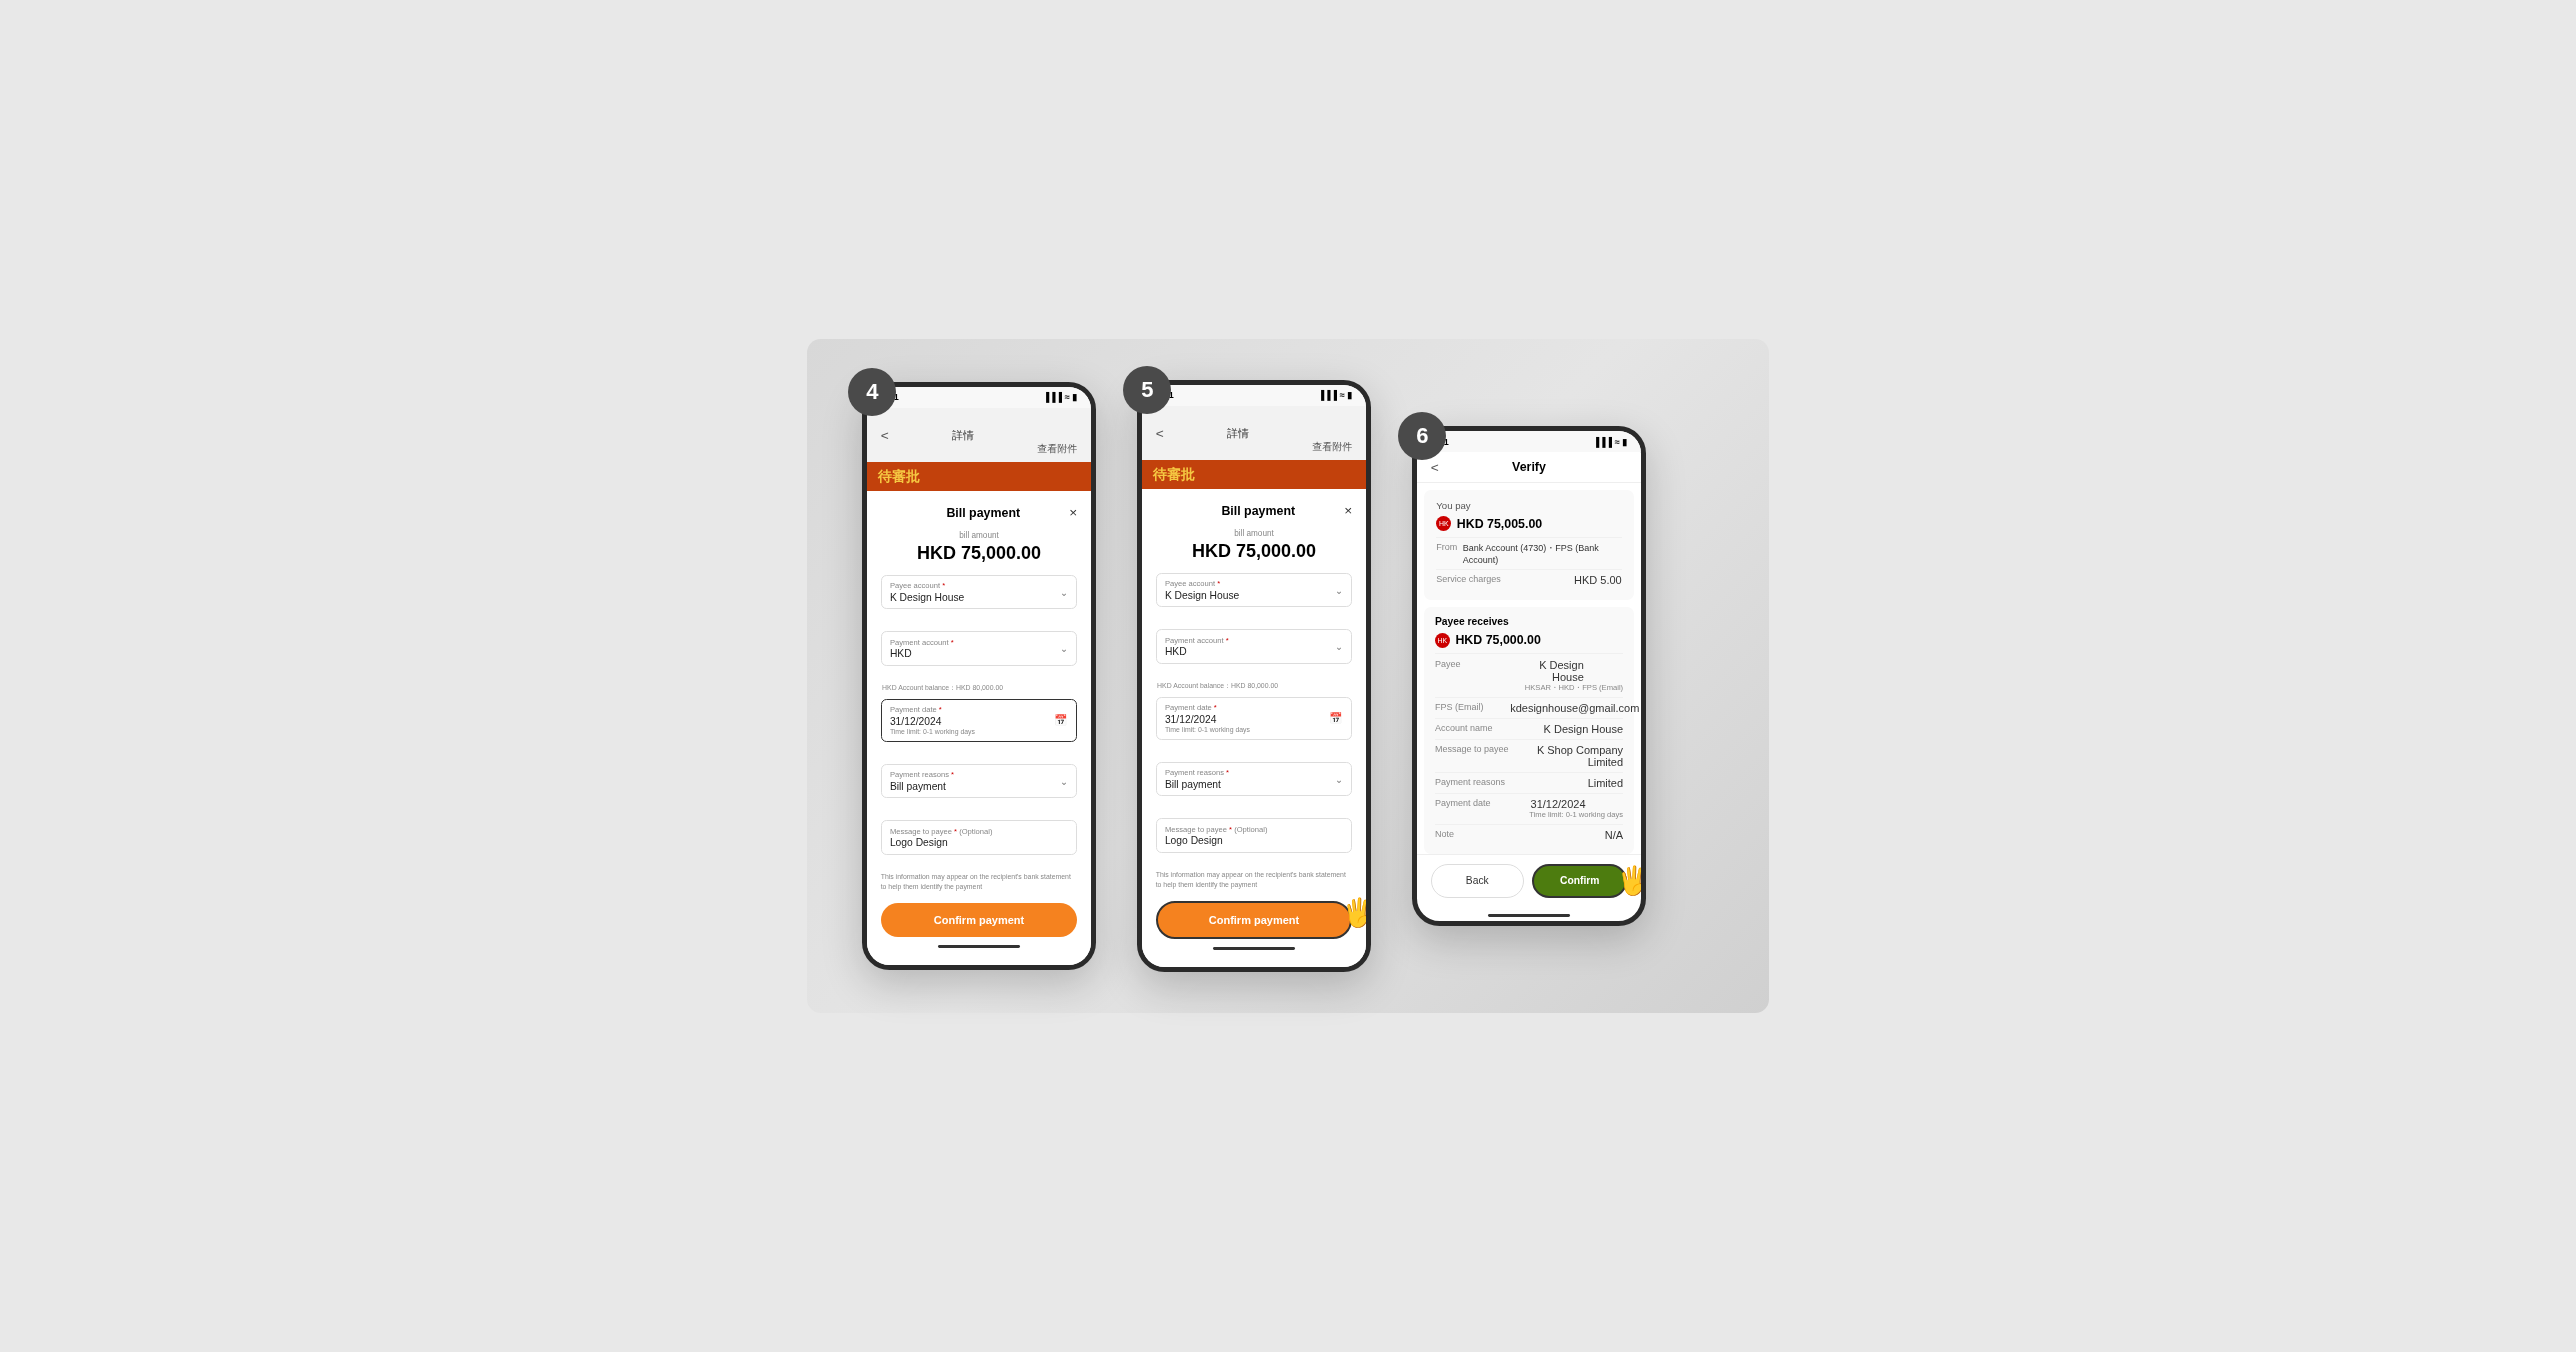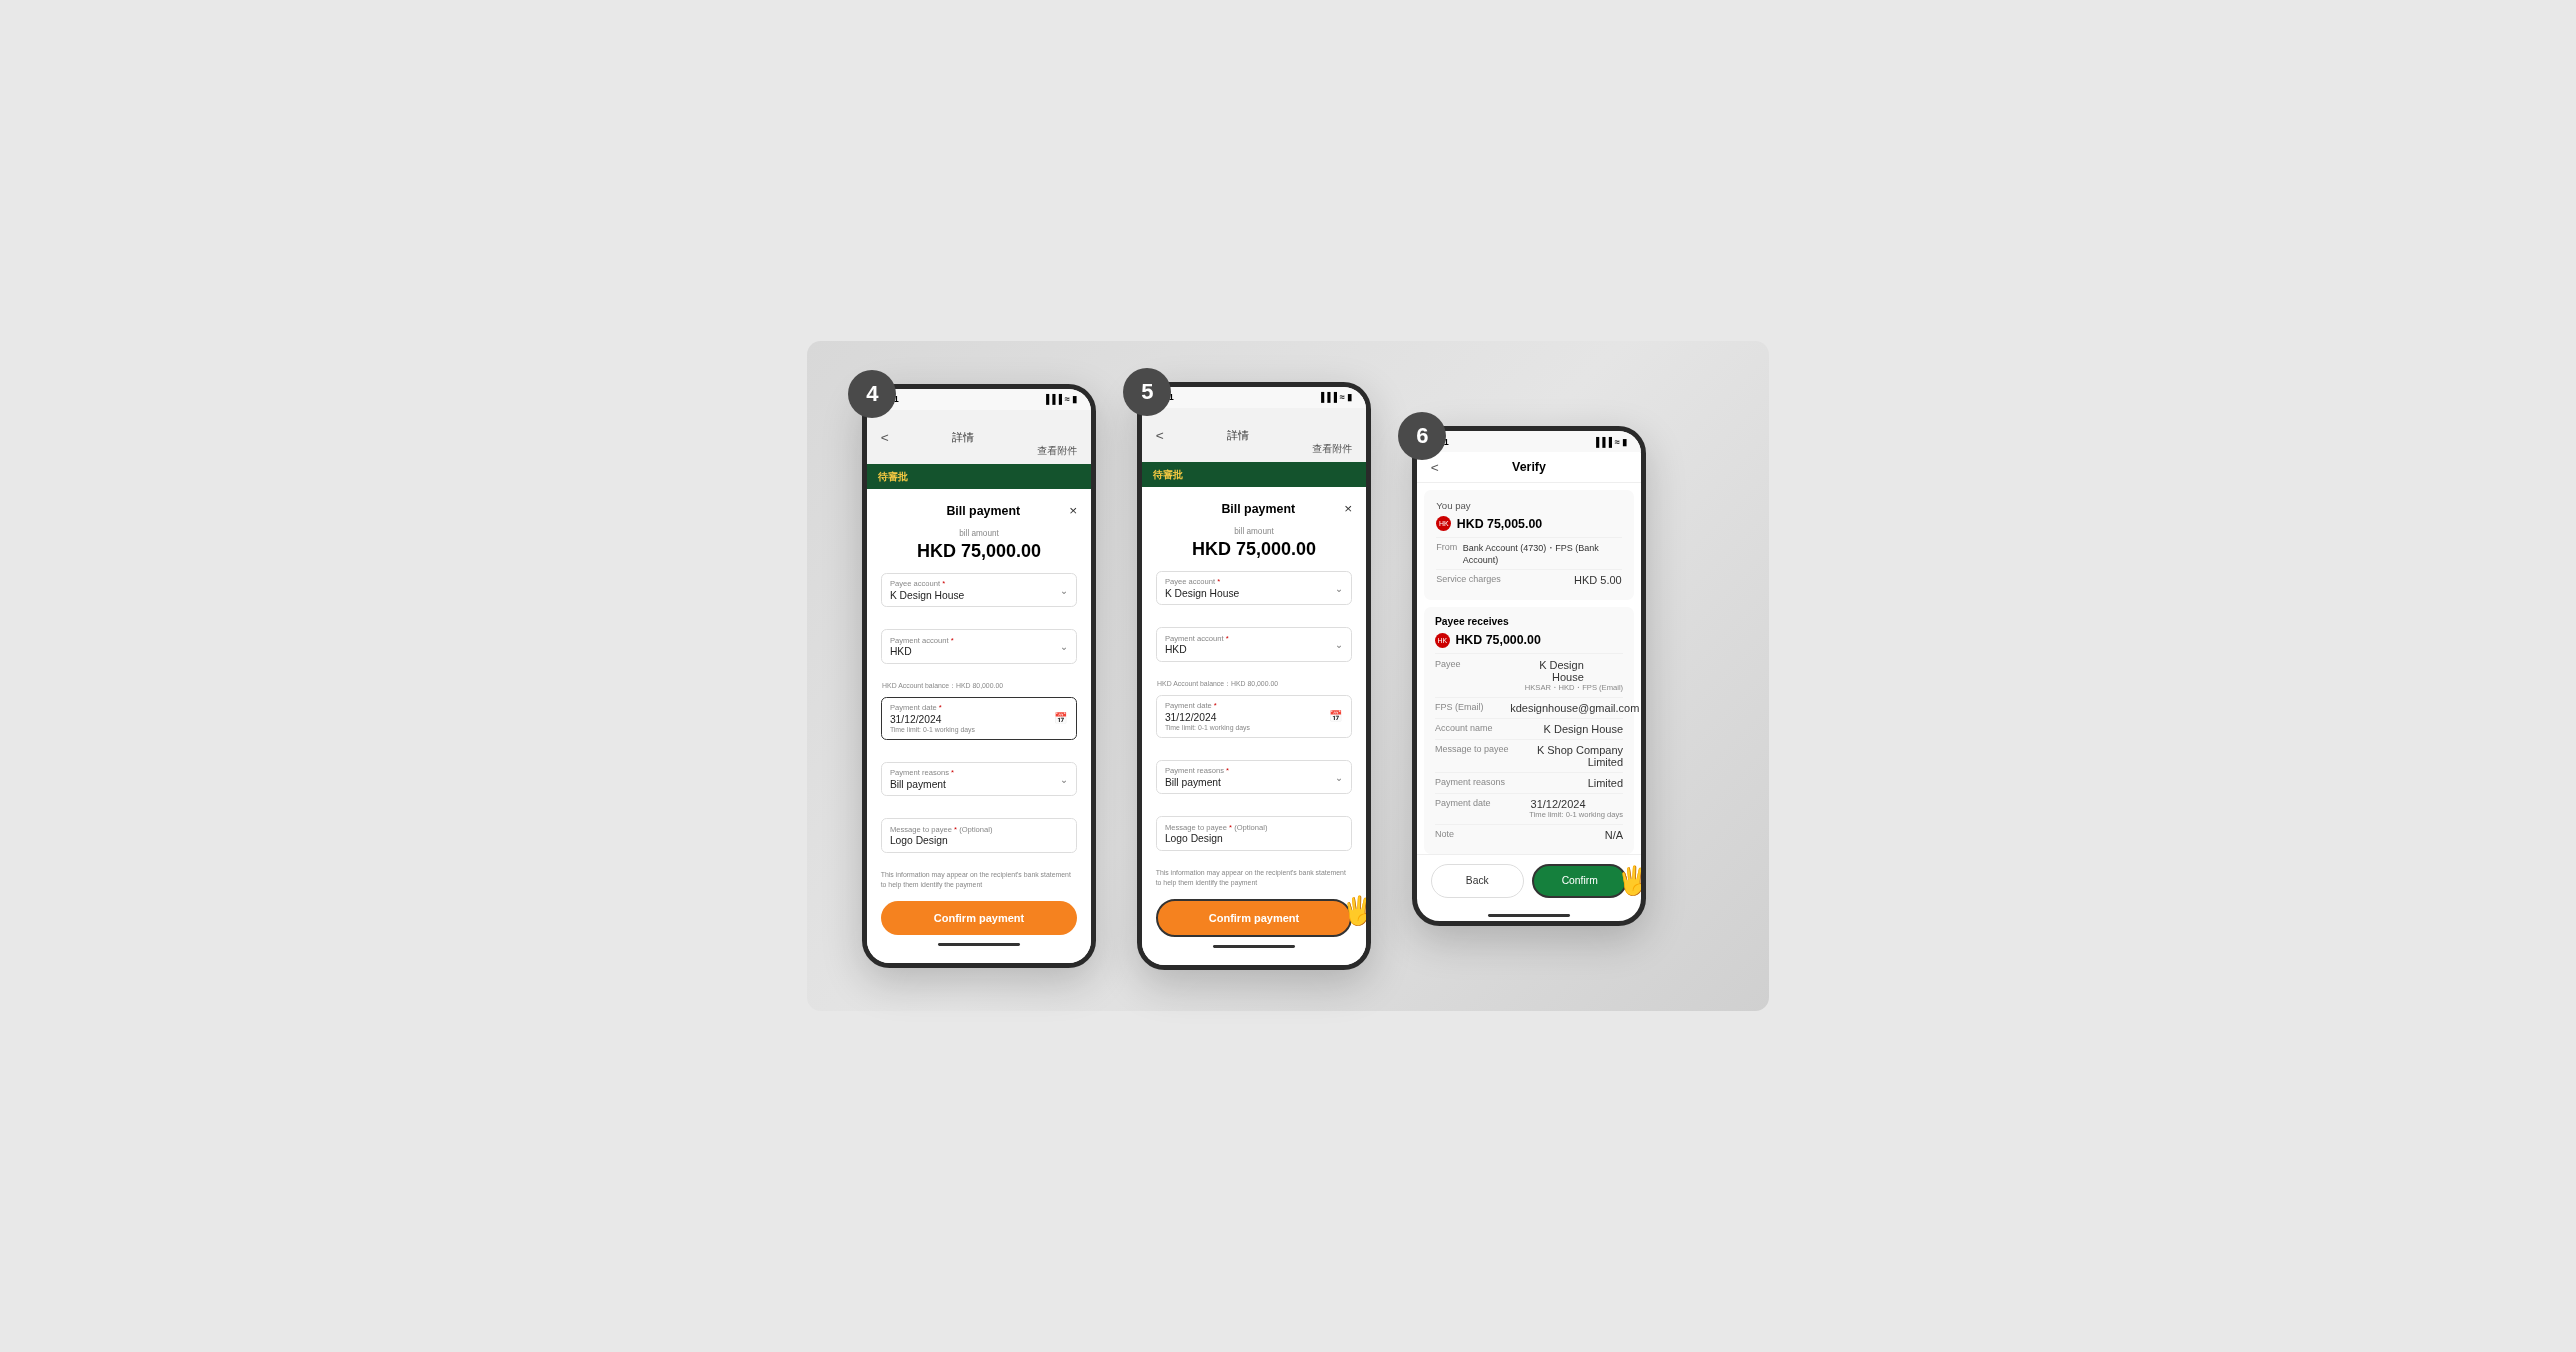--- a/index.html
+++ b/index.html
@@ -82,23 +82,23 @@
     .nav-action {
       font-size: 10px;
       color: #555;
       margin-top: 27px;
     }
     .nav-back {
       font-size: 13.7px;
       color: #555;
     }
     .pending-banner {
-      background: #14532d;
+      background: #c2410c;
       color: #f5c842;
-      font-size: 10px;
+      font-size: 14px;
       font-weight: bold;
       padding: 5.5px 11px;
     }
     .modal-overlay {
       background: white;
       padding: 13.7px;
     }
     .modal-header {
       display: flex;
       justify-content: space-between;
@@ -316,27 +316,27 @@
       color: #333;
       border: 0.7px solid #ddd;
       border-radius: 20.6px;
       padding: 9.6px;
       font-size: 10.3px;
       font-weight: 500;
       cursor: pointer;
     }
     .confirm-verify-btn {
       flex: 1;
-      background: #15803d;
+      background: #4d7c0f;
       color: white;
       border: 2.1px solid #333;
       border-radius: 20.6px;
       padding: 9.6px;
       font-size: 10.3px;
-      font-weight: 400;
+      font-weight: 700;
       cursor: pointer;
     }
   </style>
 </head>
 <body>
 
 <div class="outer-wrapper">
 
   <div class="step-container">
     <div class="step-badge">4</div>

